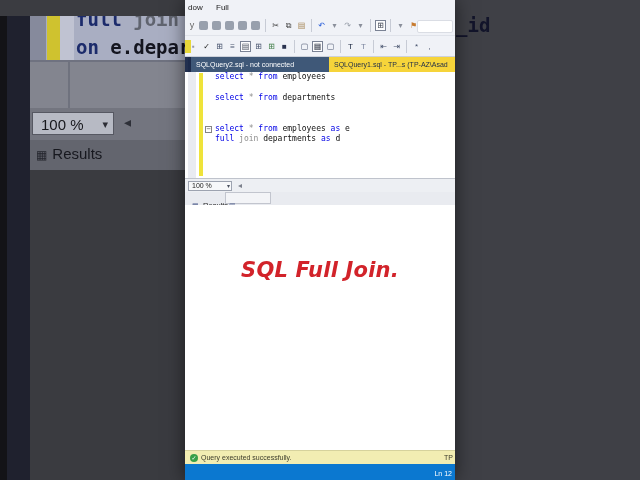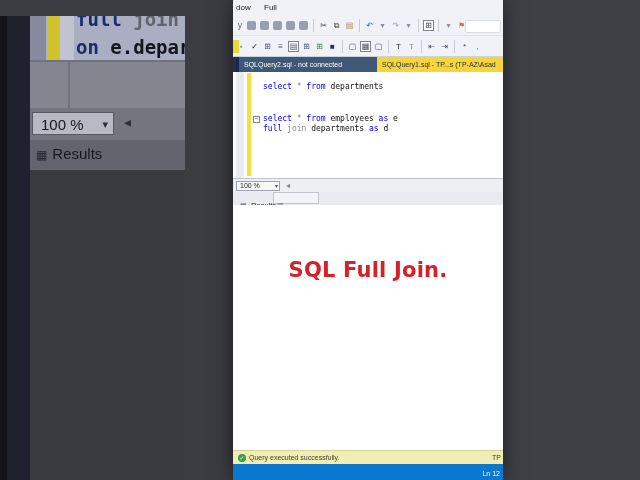--- a/index.html
+++ b/index.html
@@ -34,21 +34,21 @@
   .bgl-ticon{font-size:12px;color:#23242c;margin-right:5px;}
   .bgl-dark{left:30px;top:154px;width:155px;height:326px;background:#3a3b40;}
 
   
   .bg-right{left:455px;top:0;width:185px;height:480px;background:#3f4046;overflow:hidden;}
   .bgr-code{left:1px;top:14px;font-family:"DejaVu Sans Mono",monospace;font-weight:bold;
             font-size:19px;color:#12142a;text-align:right;}
 
   
   .overlay{left:185px;top:0;width:270px;height:480px;background:#fff;overflow:hidden;
-           box-shadow:0 0 18px rgba(0,0,0,.55);margin-left:48px;}
+           box-shadow:0 0 18px rgba(0,0,0,.55);}
   .menubar{left:0;top:0;width:270px;height:15px;background:#f0f2f7;}
   .menu-item{top:3px;font-size:8px;color:#1c1c1c;}
   .toolbar{left:0;width:270px;height:21px;background:#f0f2f7;display:flex;align-items:center;
            padding-left:2px;box-sizing:border-box;}
   .toolbar1{top:15px;border-bottom:1px solid #e0e3ea;}
   .toolbar2{top:36px;border-bottom:1px solid #cdd1da;}
   .tbi{width:11px;height:11px;margin:0 1px;font-size:8px;line-height:11px;text-align:center;
        color:#3c4250;flex:0 0 auto;}
   .tbi.boxed{border:1px solid #7a8294;background:#fdfdfe;box-sizing:border-box;line-height:9px;}
   .tbi.db{background:#98a0ad;border-radius:2px;width:9px;height:9px;margin:0 2px;}
@@ -83,21 +83,21 @@
 
   .resulttabs{left:0;top:192px;width:270px;height:13px;background:#e9ebf0;}
   .rt-icon{font-size:7px;color:#4f5e8c;}
   .rt-label{font-size:7.5px;color:#1d1d1d;}
   .rt-results{left:7px;top:2px;}
   .rt-messages{left:40px;top:0px;width:46px;height:12px;background:#f3f4f7;
                border:1px solid #c2c5ce;box-sizing:border-box;padding:1px 0 0 3px;}
 
   .resultsarea{left:0;top:205px;width:270px;height:245px;background:#fff;}
   .red-title{left:0;top:258px;width:270px;text-align:center;font-family:"DejaVu Sans",sans-serif;
-             font-weight:bold;font-size:21px;letter-spacing:.2px;color:#d2232a;}
+             font-weight:bold;font-size:21px;letter-spacing:.2px;color:#d2232a;font-style:italic;}
 
   .statusyellow{left:0;top:450px;width:270px;height:14px;background:#f2edb2;
                 border-top:1px solid #d6d29c;box-sizing:border-box;}
   .check{left:5px;top:3px;width:8px;height:8px;border-radius:50%;background:#38a048;color:#fff;
          font-size:6px;line-height:8px;text-align:center;}
   .statustext{left:16px;top:3px;font-size:7px;color:#3c3c2c;}
   .statusright{right:2px;top:3px;font-size:7px;color:#3c3c2c;}
   .statusblue{left:0;top:464px;width:270px;height:16px;background:#0b78d0;}
   .ln{right:3px;top:6px;font-size:7px;color:#fff;}
 </style>
@@ -190,20 +190,21 @@
     <div class="abs tabstrip">
       <div class="abs tab tab-active">SQLQuery2.sql - not connected</div>
       <div class="abs tab tab-yellow">SQLQuery1.sql - TP...s (TP-AZ\Asad</div>
     </div>
 
     <div class="abs left-navy"></div>
     <div class="abs editor"></div>
     <div class="abs editor-margin"></div>
     <div class="abs changebar"></div>
     <div class="abs code" id="code-lines">
+        <div class="line"><span class="kw">select</span><span class="op"> * </span><span class="kw">from</span><span class="id"> employees</span></div>
         <div class="line"></div>
         <div class="line"><span class="kw">select</span><span class="op"> * </span><span class="kw">from</span><span class="id"> departments</span></div>
         <div class="line"></div>
         <div class="line"></div>
         <div class="line"><span class="fold">−</span><span class="kw">select</span><span class="op"> * </span><span class="kw">from</span><span class="id"> employees </span><span class="kw">as</span><span class="id"> e</span></div>
         <div class="line"><span class="kw">full</span><span class="op"> join </span><span class="id">departments </span><span class="kw">as</span><span class="id"> d</span></div>
       </div>
 
     <div class="abs zoombar">
       <div class="abs combo"><span>100 %</span><span class="arr">▾</span></div>

